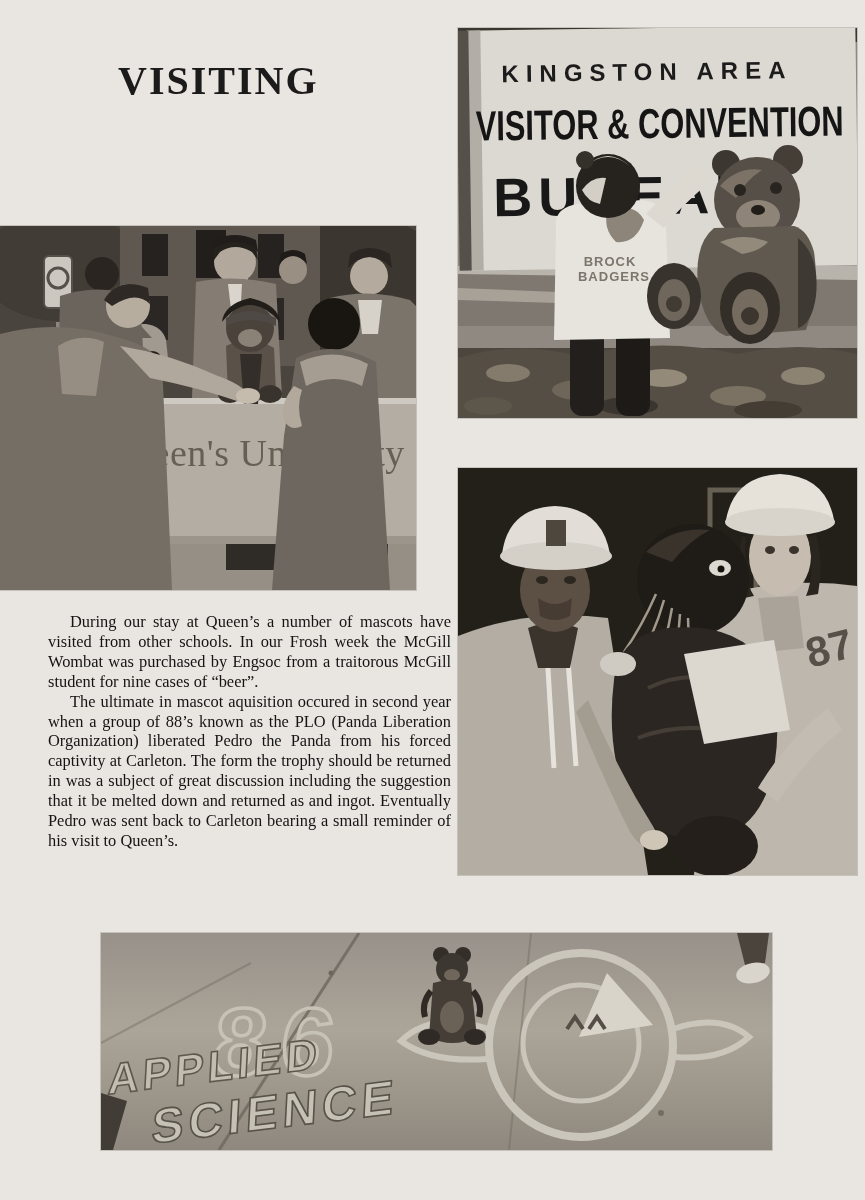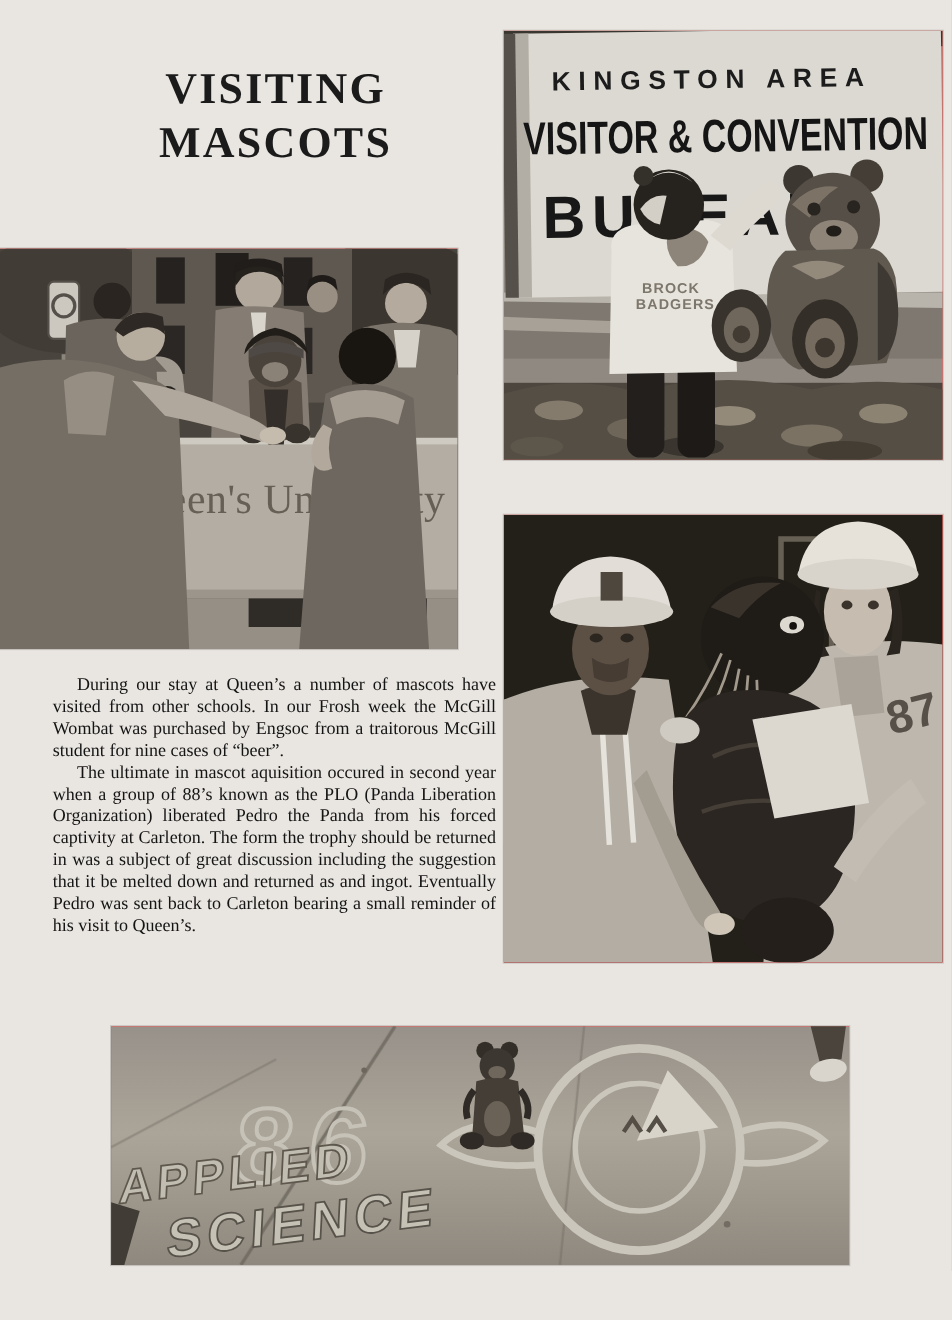--- a/index.html
+++ b/index.html
@@ -3,21 +3,21 @@
 <meta charset="utf-8">
 <style>
   html,body { margin:0; padding:0; background:#d6d3cd; }
   .page {
     position:relative; width:865px; height:1200px; margin:0 auto;
     background:#e9e6e1; overflow:hidden;
     font-family:"Liberation Serif", serif; color:#161616;
   }
   .title {
     position:absolute; left:118px; top:56px; width:265px;
-    text-align:center; font-weight:bold; font-size:40px; line-height:49px;
+    text-align:left; font-weight:bold; font-size:40px; line-height:49px;
     letter-spacing:2px; color:#1b1b1b;
   }
   figure.photo { position:absolute; margin:0; background:#ef4444; overflow:hidden;
     box-shadow:0 0 0 1px rgba(90,85,78,.25); }
   figure.photo svg { display:block; width:100%; height:100%; }
   .photo-kingston { left:458px; top:28px;  width:399px; height:390px; }
   .photo-queens   { left:0;     top:226px; width:416px; height:364px; }
   .photo-hardhats { left:458px; top:468px; width:399px; height:407px; }
   .photo-pavement { left:101px; top:933px; width:671px; height:217px; }
   .article {
@@ -32,21 +32,20 @@
   }
   .sans { font-family:"Liberation Sans", sans-serif; font-weight:bold; }
 </style>
 </head>
 <body>
 
 <div class="page">
 
   <header class="title">
     <div>VISITING</div>
-    <div>MASCOTS</div>
   </header>
 
   <figure class="photo photo-kingston">
     <svg viewBox="0 0 399 390" preserveAspectRatio="none">
 
       <rect x="0" y="0" width="399" height="390" fill="#8f8981"></rect>
       <rect x="0" y="0" width="399" height="14" fill="#39352f"></rect>
       <rect x="0" y="238" width="399" height="60" fill="#7e7870"></rect>
       <path d="M0 238 L399 238 L399 252 L0 246 Z" fill="#b9b4ab"></path>
       <path d="M0 260 L200 268 L200 278 L0 272 Z" fill="#a7a198"></path>

